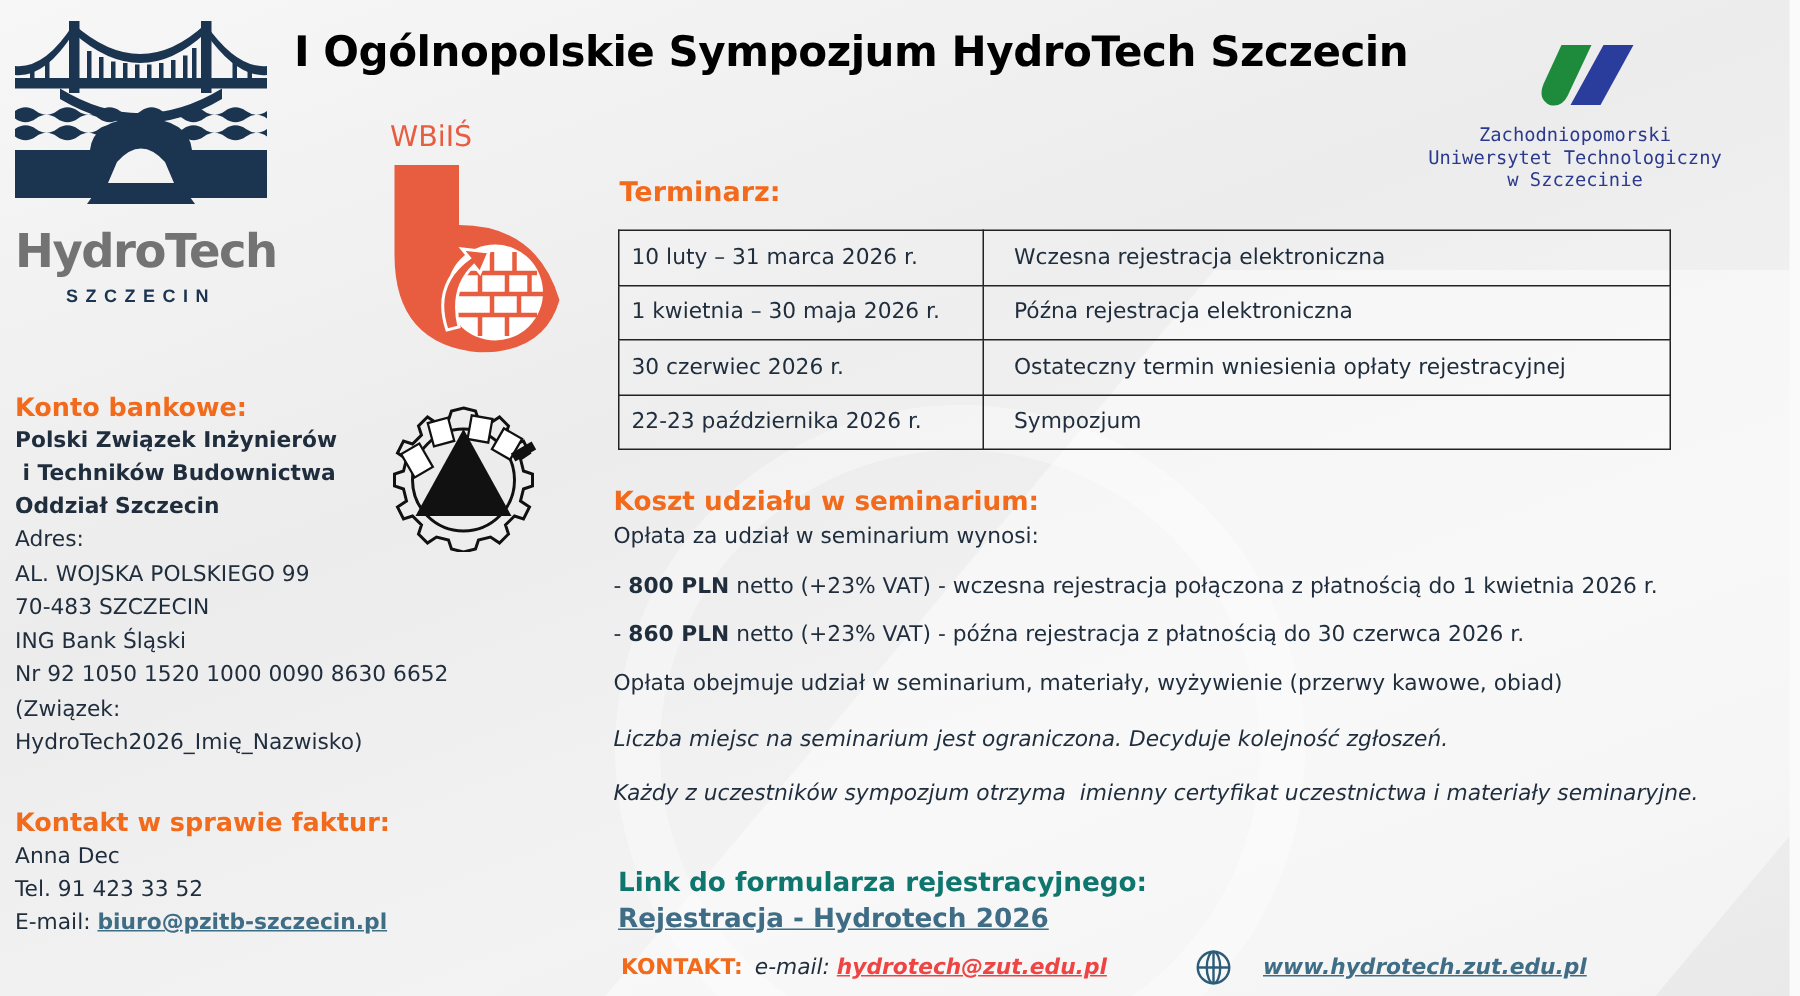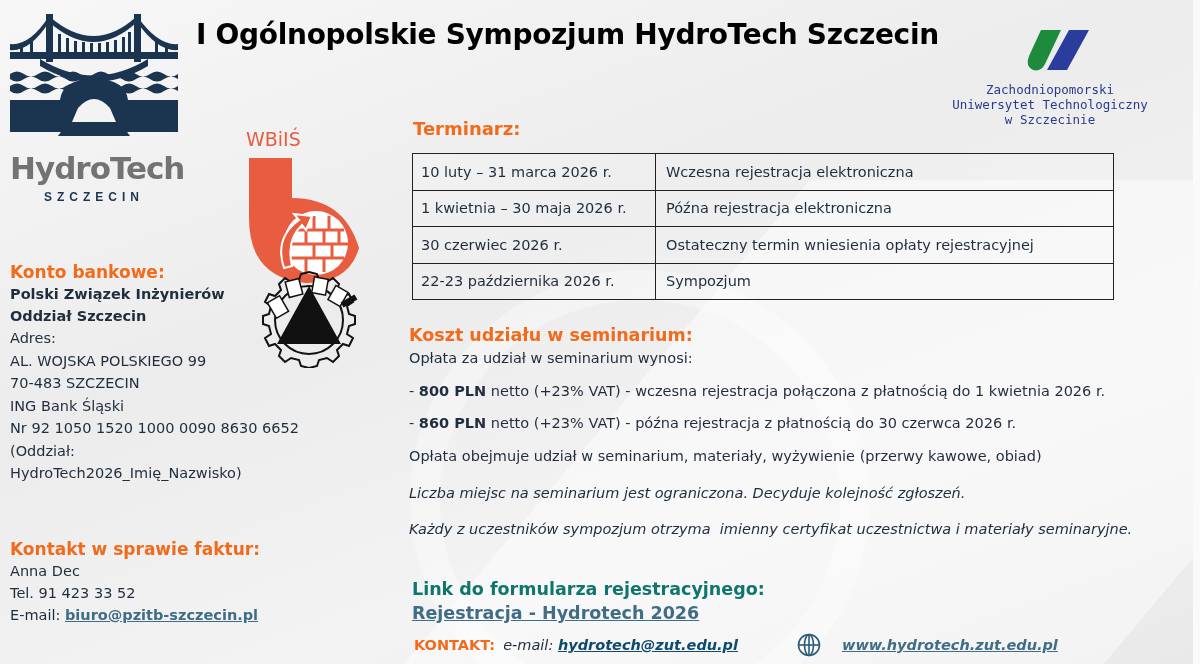--- a/index.html
+++ b/index.html
@@ -16,32 +16,32 @@
 
   .abs { position: absolute; }
 
   
   .hydro-logo { left: 10px; top: 12px; width: 168px; height: 185px; }
   .hydro-logo .word { position: absolute; left: 0; top: 138px; width: 168px; text-align: center; font-family: "DejaVu Sans", sans-serif; font-size: 31px; font-weight: bold; color: #737373; letter-spacing: -1px; }
   .hydro-logo .city { position: absolute; left: 0; top: 178px; width: 168px; text-align: center; font-size: 12px; letter-spacing: 5px; color: #1b3550; font-weight: bold; }
 
   .title { left: 196px; top: 18px; font-family: "DejaVu Sans", sans-serif; font-weight: bold; font-size: 28px; color: #000000; letter-spacing: -0.3px; white-space: nowrap; }
 
-  .wbils { left: 244px; top: 80px; width: 120px; height: 150px; margin-top: 48px; }
+  .wbils { left: 258px; top: 80px; width: 120px; height: 150px; }
   .wbils .txt { position: absolute; left: 2px; top: 0; font-family: "DejaVu Sans", sans-serif; font-size: 19px; color: #e85d3f; }
 
   .zut { left: 940px; top: 30px; width: 220px; height: 110px; }
   .zut .t { position: absolute; left: 0; width: 220px; text-align: center; font-family: "DejaVu Sans Mono", monospace; font-size: 12.5px; color: #2b3a8c; line-height: 15px; }
 
   .h-orange { font-family: "DejaVu Sans", sans-serif; font-weight: bold; color: #f26a1b; }
 
   .terminarz { left: 413px; top: 118px; font-size: 18px; }
 
   table.sched { position: absolute; left: 412px; top: 153px; width: 702px; border-collapse: collapse; font-family: "DejaVu Sans", sans-serif; font-size: 14.5px; color: #1f2d3d; }
-  table.sched td { border: 1.5px solid #222; height: 36.5px; padding: 0 10px; background: rgba(255,255,255,0.15); }
+  table.sched td { border: 1.5px solid #222; height: 36.5px; padding: 0 20px; background: rgba(255,255,255,0.15); }
   table.sched td.c1 { width: 243px; white-space: nowrap; padding-left: 8px; }
 
   .left-col { left: 10px; top: 261px; width: 360px; font-family: "DejaVu Sans", sans-serif; }
   .left-col .hd { font-size: 17px; font-weight: bold; color: #f26a1b; line-height: 22px; }
   .left-col .bold { font-size: 14.5px; font-weight: bold; color: #1f2d3d; line-height: 22px; }
   .left-col .ln { font-size: 14.5px; color: #1f2d3d; line-height: 22.5px; }
   .pzitb { left: 255px; top: 268px; width: 108px; height: 100px; }
 
   .faktury { left: 10px; top: 538px; font-family: "DejaVu Sans", sans-serif; }
   .faktury .hd { font-size: 17px; font-weight: bold; color: #f26a1b; line-height: 22px; }
@@ -53,21 +53,21 @@
   .koszt .ln { position: absolute; left: 0; white-space: nowrap; }
   .koszt .it { font-style: italic; }
 
   .linkform { left: 412px; top: 577px; font-family: "DejaVu Sans", sans-serif; }
   .linkform .hd { font-size: 17.5px; font-weight: bold; color: #0f766e; line-height: 24px; }
   .linkform .reg { font-size: 17.5px; font-weight: bold; color: #3f6d86; text-decoration: underline; line-height: 24px; }
 
   .kontakt { left: 414px; top: 637px; font-family: "DejaVu Sans", sans-serif; font-size: 14.5px; white-space: nowrap; }
   .kontakt .lbl { font-weight: bold; color: #f26a1b; }
   .kontakt .em { font-style: italic; color: #1f2d3d; margin-left: 8px; }
-  .kontakt .mail { font-style: italic; font-weight: bold; color: #0c4a6e; text-decoration: underline; }
+  .kontakt .mail { font-style: italic; font-weight: bold; color: #ef4444; text-decoration: underline; }
   .globe { left: 797px; top: 633px; width: 24px; height: 24px; }
   .www { left: 842px; top: 637px; font-family: "DejaVu Sans", sans-serif; font-size: 14.5px; font-style: italic; font-weight: bold; color: #3f6d86; text-decoration: underline; }
 </style>
 </head>
 <body>
 
 <div class="bg-shape1"></div>
 <div class="bg-circle"></div>
 <div class="right-strip"></div>
 
@@ -158,27 +158,28 @@
   <tr>
     <td class="c1">22-23 października 2026 r.</td>
     <td>Sympozjum</td>
   </tr>
 </tbody>
   </table>
 
 <div class="abs left-col">
   <div class="hd">Konto bankowe:</div>
   <div class="bold">Polski Związek Inżynierów</div>
+  <div class="bold" style="white-space:pre"> i Techników Budownictwa</div>
   <div class="bold">Oddział Szczecin</div>
   <div class="ln">Adres:</div>
   <div class="ln">AL. WOJSKA POLSKIEGO 99</div>
   <div class="ln">70-483 SZCZECIN</div>
   <div class="ln">ING Bank Śląski</div>
   <div class="ln">Nr 92 1050 1520 1000 0090 8630 6652</div>
-  <div class="ln">(Oddział:</div>
+  <div class="ln">(Związek:</div>
   <div class="ln">HydroTech2026_Imię_Nazwisko)</div>
 </div>
 
 <svg class="abs pzitb" viewBox="0 0 108 100">
   <g fill="none" stroke="#111" stroke-width="2">
     <path d="M54 4 L62 6 L64 12 L72 14 L78 10 L84 16 L82 22 L88 28 L94 26 L98 34 L92 38 L94 46 L100 48 L100 56 L94 58 L92 66 L98 70 L94 78 L88 76 L82 82 L84 88 L78 94 L72 90 L64 92 L62 98 L54 100 L46 98 L44 92 L36 90 L30 94 L24 88 L26 82 L20 76 L14 78 L10 70 L16 66 L14 58 L8 56 L8 48 L14 46 L16 38 L10 34 L14 26 L20 28 L26 22 L24 16 L30 10 L36 14 L44 12 L46 6 Z"></path>
     <circle cx="54" cy="52" r="34"></circle>
   </g>
   <path d="M54 18 L86 76 L22 76 Z" fill="#111"></path>
   <g fill="#fff" stroke="#111" stroke-width="1.5">

